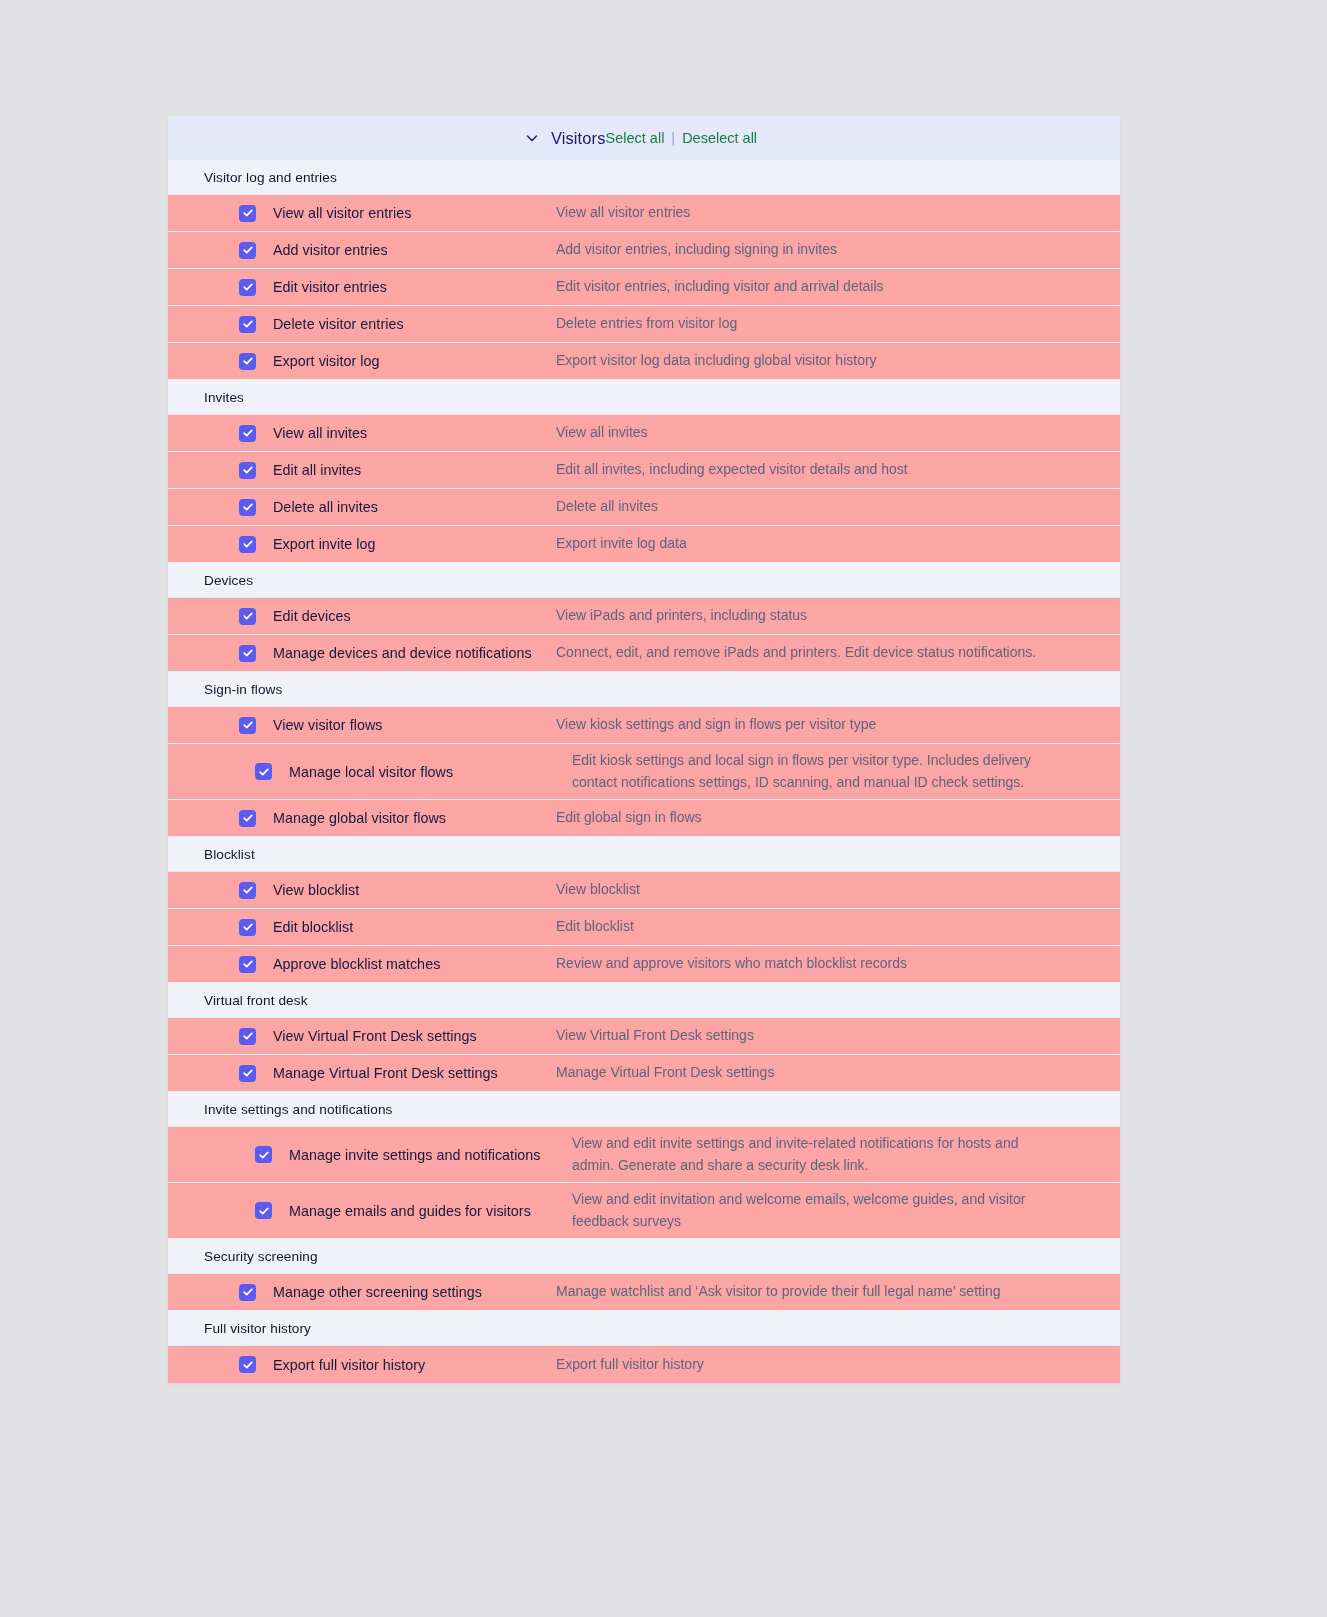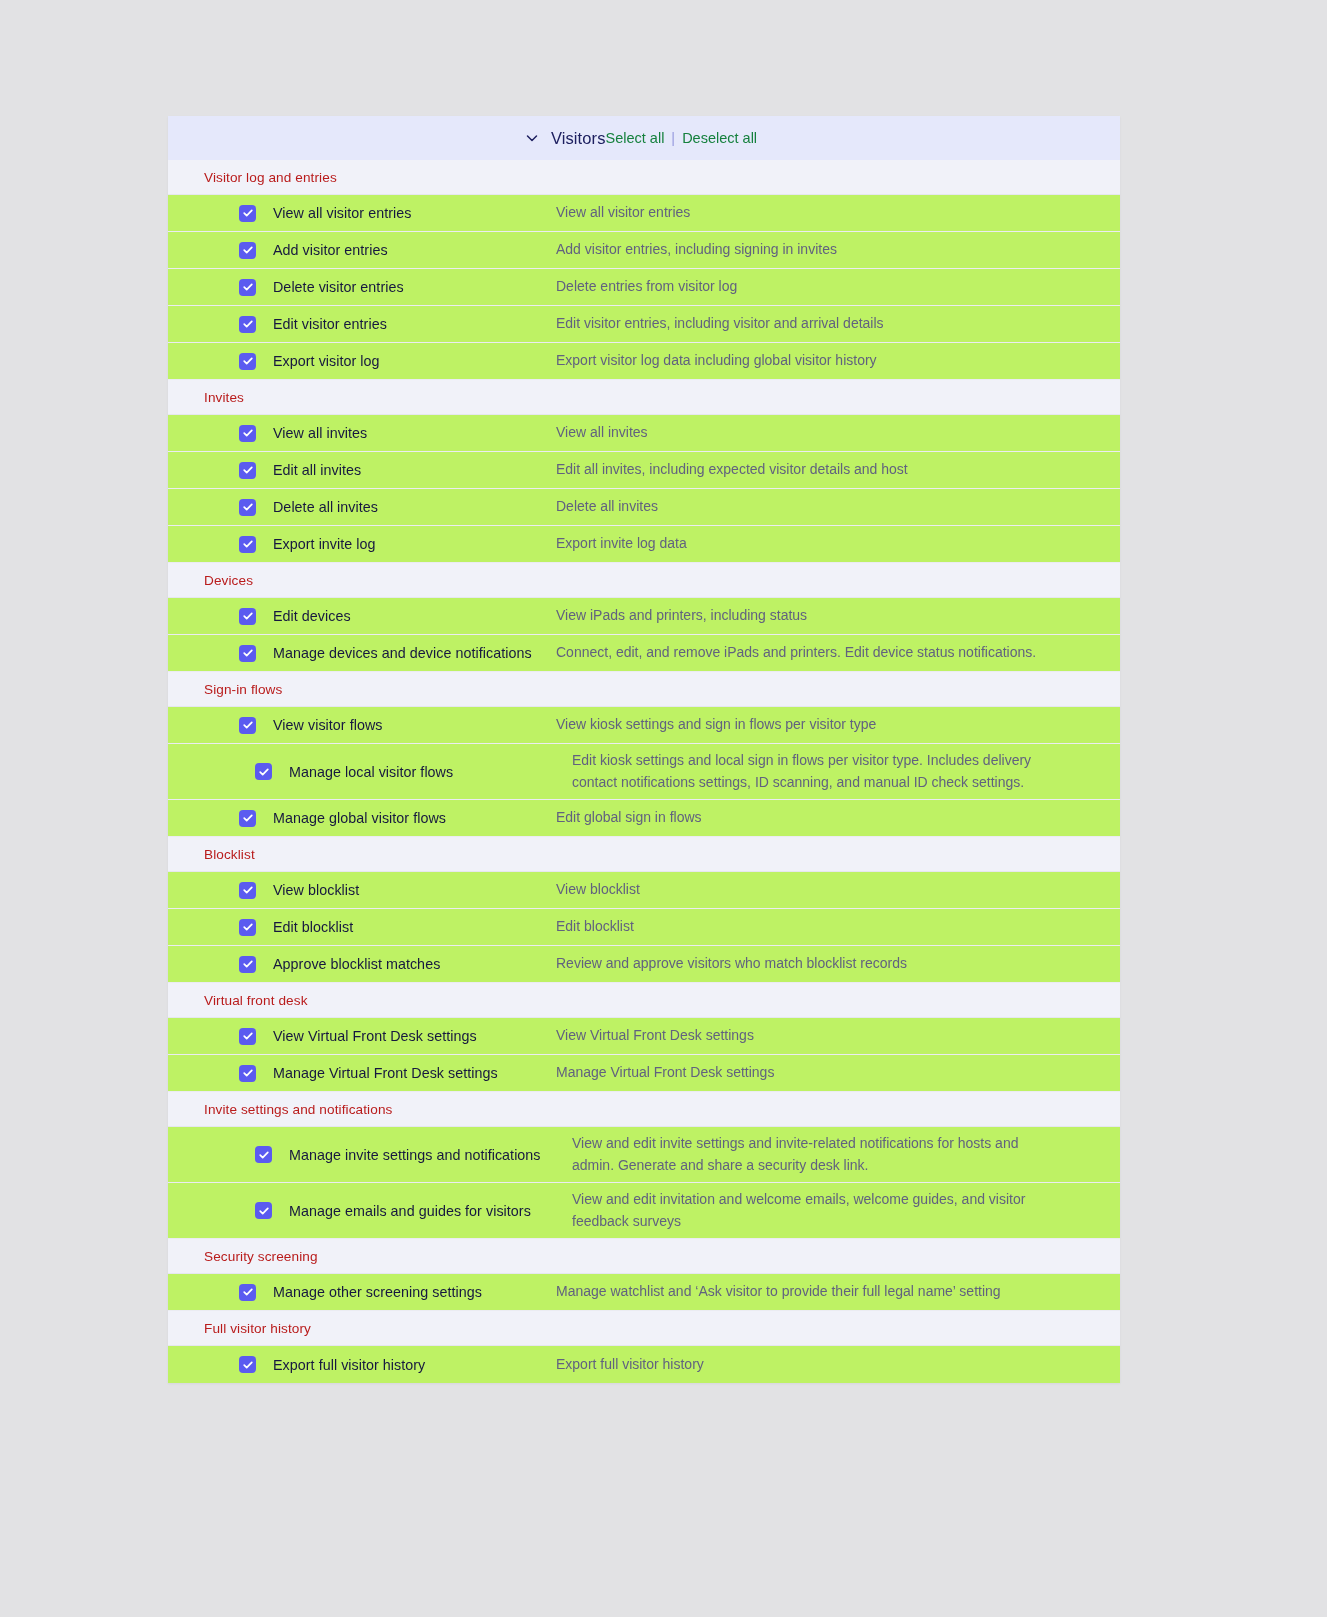--- a/index.html
+++ b/index.html
@@ -82,29 +82,29 @@
     background: #f1f2f9;
     height: 35px;
     display: flex;
     align-items: center;
     padding-left: 36px;
     box-sizing: border-box;
     border-bottom: 1px solid #e6e7ef;
   }
   .section-header-label {
     font-size: 13.6px;
-    color: #b91c1c;
+    color: #0f172a;
     letter-spacing: 0.1px;
   }
 
   
   .perm-row {
     display: flex;
     align-items: center;
-    background: #bef264;
+    background: #fca5a5;
     border-bottom: 1px solid #ebecf2;
     min-height: 37px;
     box-sizing: border-box;
   }
   .perm-row.tall {
     min-height: 56px;
     padding-left: 16px;
   }
   .perm-row:last-child {
     border-bottom: none;
@@ -201,42 +201,42 @@
           <div class="perm-desc">Add visitor entries, including signing in invites</div>
         </div>
         <div class="perm-row">
           <div class="perm-check-cell">
             <span class="checkbox" role="checkbox" aria-checked="true">
               <svg width="12" height="12" viewBox="0 0 12 12">
                 <path d="M2.2 6.2 L4.7 8.7 L9.8 3.3" fill="none" stroke="#ffffff" stroke-width="1.7" stroke-linecap="round" stroke-linejoin="round"></path>
               </svg>
             </span>
           </div>
+          <div class="perm-label">Edit visitor entries</div>
+          <div class="perm-desc">Edit visitor entries, including visitor and arrival details</div>
+        </div>
+        <div class="perm-row">
+          <div class="perm-check-cell">
+            <span class="checkbox" role="checkbox" aria-checked="true">
+              <svg width="12" height="12" viewBox="0 0 12 12">
+                <path d="M2.2 6.2 L4.7 8.7 L9.8 3.3" fill="none" stroke="#ffffff" stroke-width="1.7" stroke-linecap="round" stroke-linejoin="round"></path>
+              </svg>
+            </span>
+          </div>
           <div class="perm-label">Delete visitor entries</div>
           <div class="perm-desc">Delete entries from visitor log</div>
         </div>
         <div class="perm-row">
           <div class="perm-check-cell">
             <span class="checkbox" role="checkbox" aria-checked="true">
               <svg width="12" height="12" viewBox="0 0 12 12">
                 <path d="M2.2 6.2 L4.7 8.7 L9.8 3.3" fill="none" stroke="#ffffff" stroke-width="1.7" stroke-linecap="round" stroke-linejoin="round"></path>
               </svg>
             </span>
           </div>
-          <div class="perm-label">Edit visitor entries</div>
-          <div class="perm-desc">Edit visitor entries, including visitor and arrival details</div>
-        </div>
-        <div class="perm-row">
-          <div class="perm-check-cell">
-            <span class="checkbox" role="checkbox" aria-checked="true">
-              <svg width="12" height="12" viewBox="0 0 12 12">
-                <path d="M2.2 6.2 L4.7 8.7 L9.8 3.3" fill="none" stroke="#ffffff" stroke-width="1.7" stroke-linecap="round" stroke-linejoin="round"></path>
-              </svg>
-            </span>
-          </div>
           <div class="perm-label">Export visitor log</div>
           <div class="perm-desc">Export visitor log data including global visitor history</div>
         </div>
         <div class="section-header">
           <span class="section-header-label">Invites</span>
         </div>
         <div class="perm-row">
           <div class="perm-check-cell">
             <span class="checkbox" role="checkbox" aria-checked="true">
               <svg width="12" height="12" viewBox="0 0 12 12">

